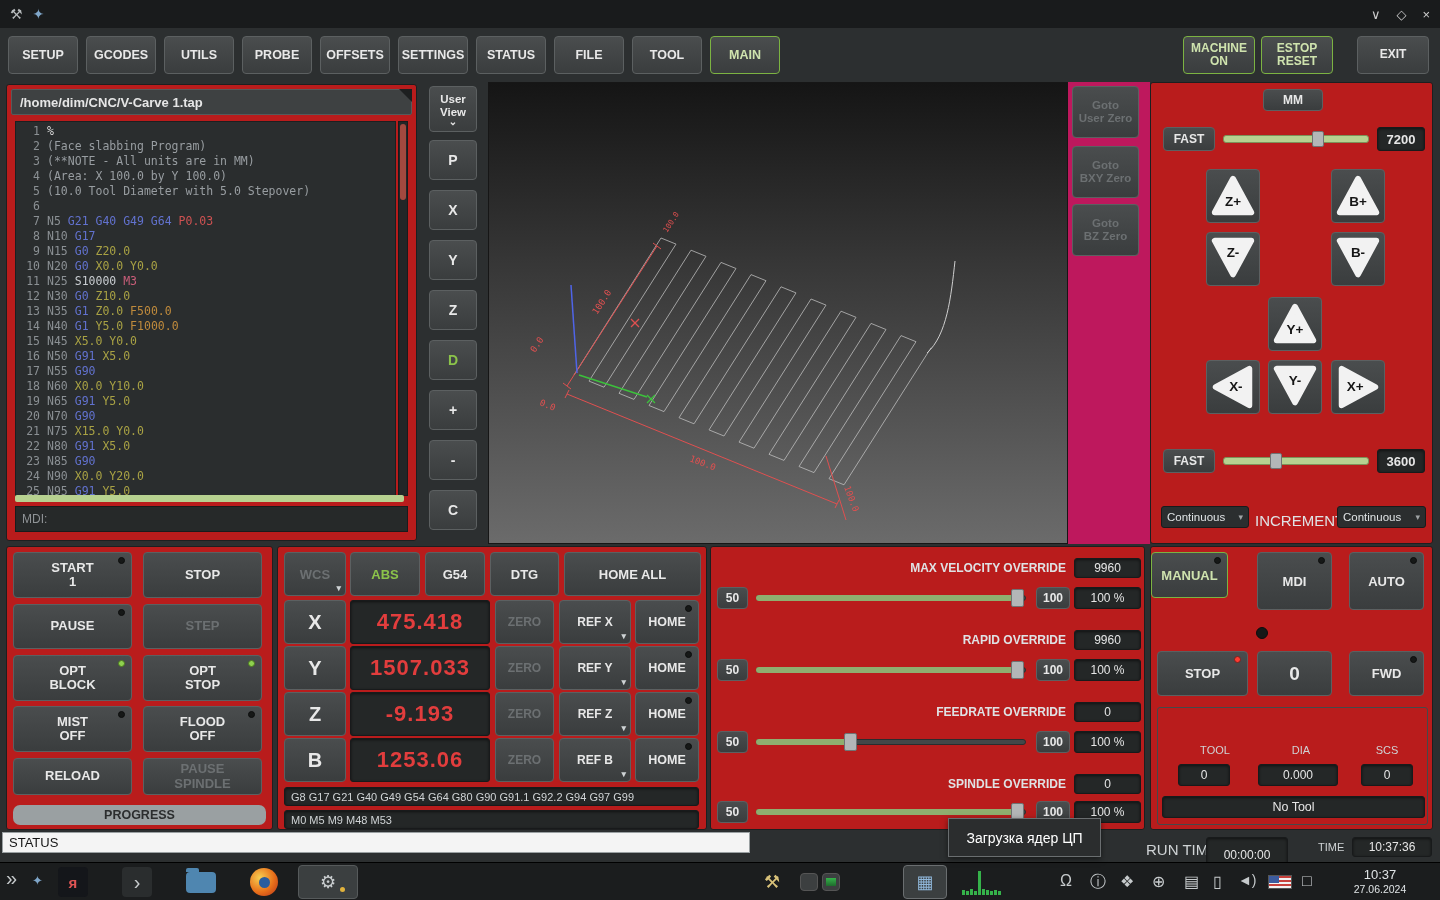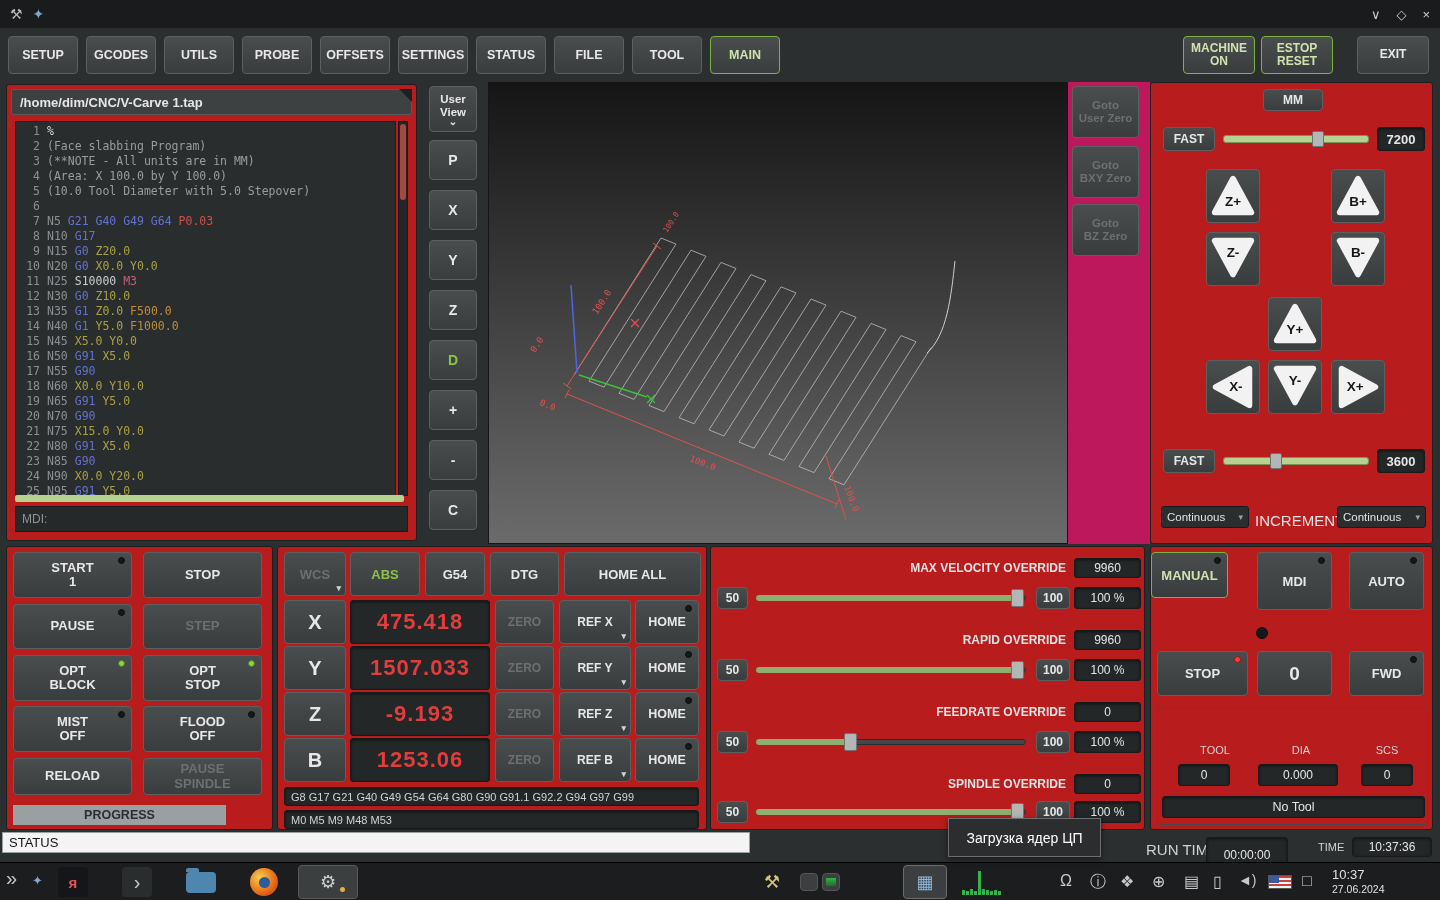--- a/index.html
+++ b/index.html
@@ -81,21 +81,21 @@
            font-size:14px;color:#fff;z-index:50;box-shadow:0 2px 6px rgba(0,0,0,.5)}
   
   .taskbar{position:absolute;left:0;top:862px;width:1440px;height:38px;background:#1b1d1e;border-top:1px solid #000}
   .tk{position:absolute;color:#c6cacc}
   .tile{position:absolute;border-radius:4px;display:flex;align-items:center;justify-content:center}
   .hist{position:absolute;left:962px;top:8px;width:40px;height:24px;display:flex;align-items:flex-end;gap:1px}
   .hist div{width:3px;background:#35b24a}
   .usflag{position:absolute;left:1268px;top:12px;width:24px;height:14px;border:1px solid #555;
           background:repeating-linear-gradient(#c8413c 0 2px,#f2f2f2 2px 4px)}
   .usflag::before{content:"";position:absolute;left:0;top:0;width:10px;height:7px;background:#3c5b9e}
-  .clock{position:absolute;left:1332px;top:4px;width:96px;text-align:left;color:#dfe3e5;line-height:1.25}
+  .clock{position:absolute;left:1332px;top:4px;width:96px;text-align:center;color:#dfe3e5;line-height:1.25}
   .clock .t{font-size:13px}.clock .d{font-size:10.5px}
 </style>
 </head>
 <body>
 
 <div class="titlebar">
   <span class="tb-icon">⚒</span>
   <span class="tb-icon" style="color:#7fa6c9">✦</span>
   <div class="win-controls">
     <span>∨</span>
@@ -384,21 +384,21 @@
       <div>OFF</div>
       <div class="led dark"></div>
     </div>
     <div class="btn col" style="left: 6px; top: 211px; width: 119px; height: 37px;">
       <div>RELOAD</div>
     </div>
     <div class="btn col disabled" style="left: 136px; top: 211px; width: 119px; height: 37px;">
       <div>PAUSE</div>
       <div>SPINDLE</div>
     </div>
-    <div style="position: absolute; left: 6px; top: 258px; width: 213px; height: 20px; background: rgb(154, 160, 162); color: rgb(43, 45, 46); font-weight: bold; display: flex; align-items: center; justify-content: center; border-radius: 0; font-size: 12.5px;">PROGRESS</div>
+    <div style="position: absolute; left: 6px; top: 258px; width: 253px; height: 20px; background: rgb(154, 160, 162); color: rgb(43, 45, 46); font-weight: bold; display: flex; align-items: center; justify-content: center; border-radius: 7px; font-size: 12.5px;">PROGRESS</div>
   </div>
 
 <div class="panel" style="left:277px;top:546px;width:430px;height:284px" id="dro-panel">
     <div class="btn disabled" style="left: 6px; top: 5px; width: 62px; height: 44px; font-size: 13px;">WCS<div class="mini-arrow">▾</div></div>
     <div class="btn txt-green" style="left: 72px; top: 5px; width: 70px; height: 44px; font-size: 13px;">ABS</div>
     <div class="btn" style="left: 147px; top: 5px; width: 60px; height: 44px; font-size: 13px;">G54</div>
     <div class="btn" style="left: 212px; top: 5px; width: 69px; height: 44px; font-size: 13px;">DTG</div>
     <div class="btn" style="left: 286px; top: 5px; width: 137px; height: 44px; font-size: 13px;">HOME ALL</div>
     <div class="btn" style="left: 6px; top: 53px; width: 62px; height: 44px; font-size: 20px;">X</div>
     <div class="inset" style="left: 72px; top: 53px; width: 140px; height: 44px;">

